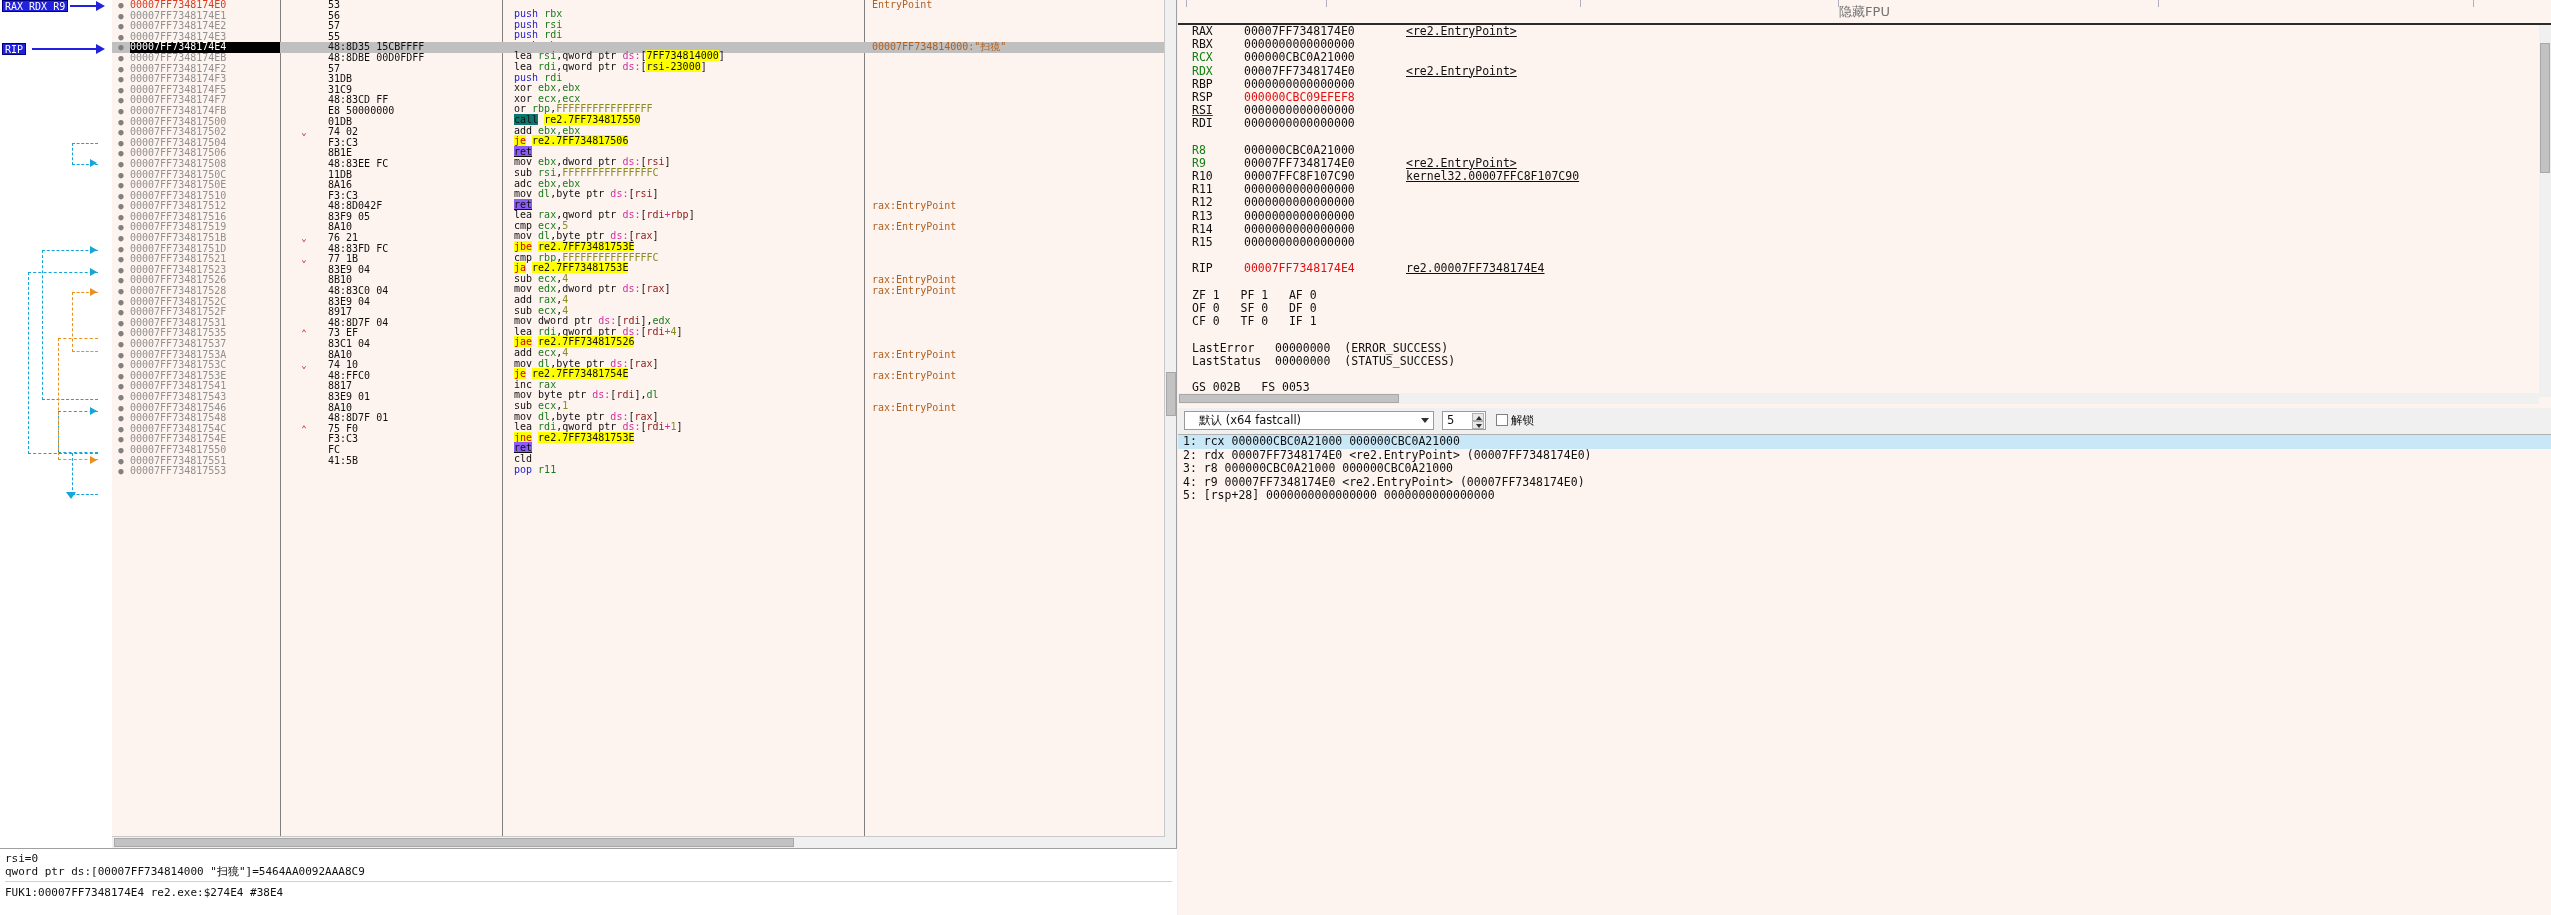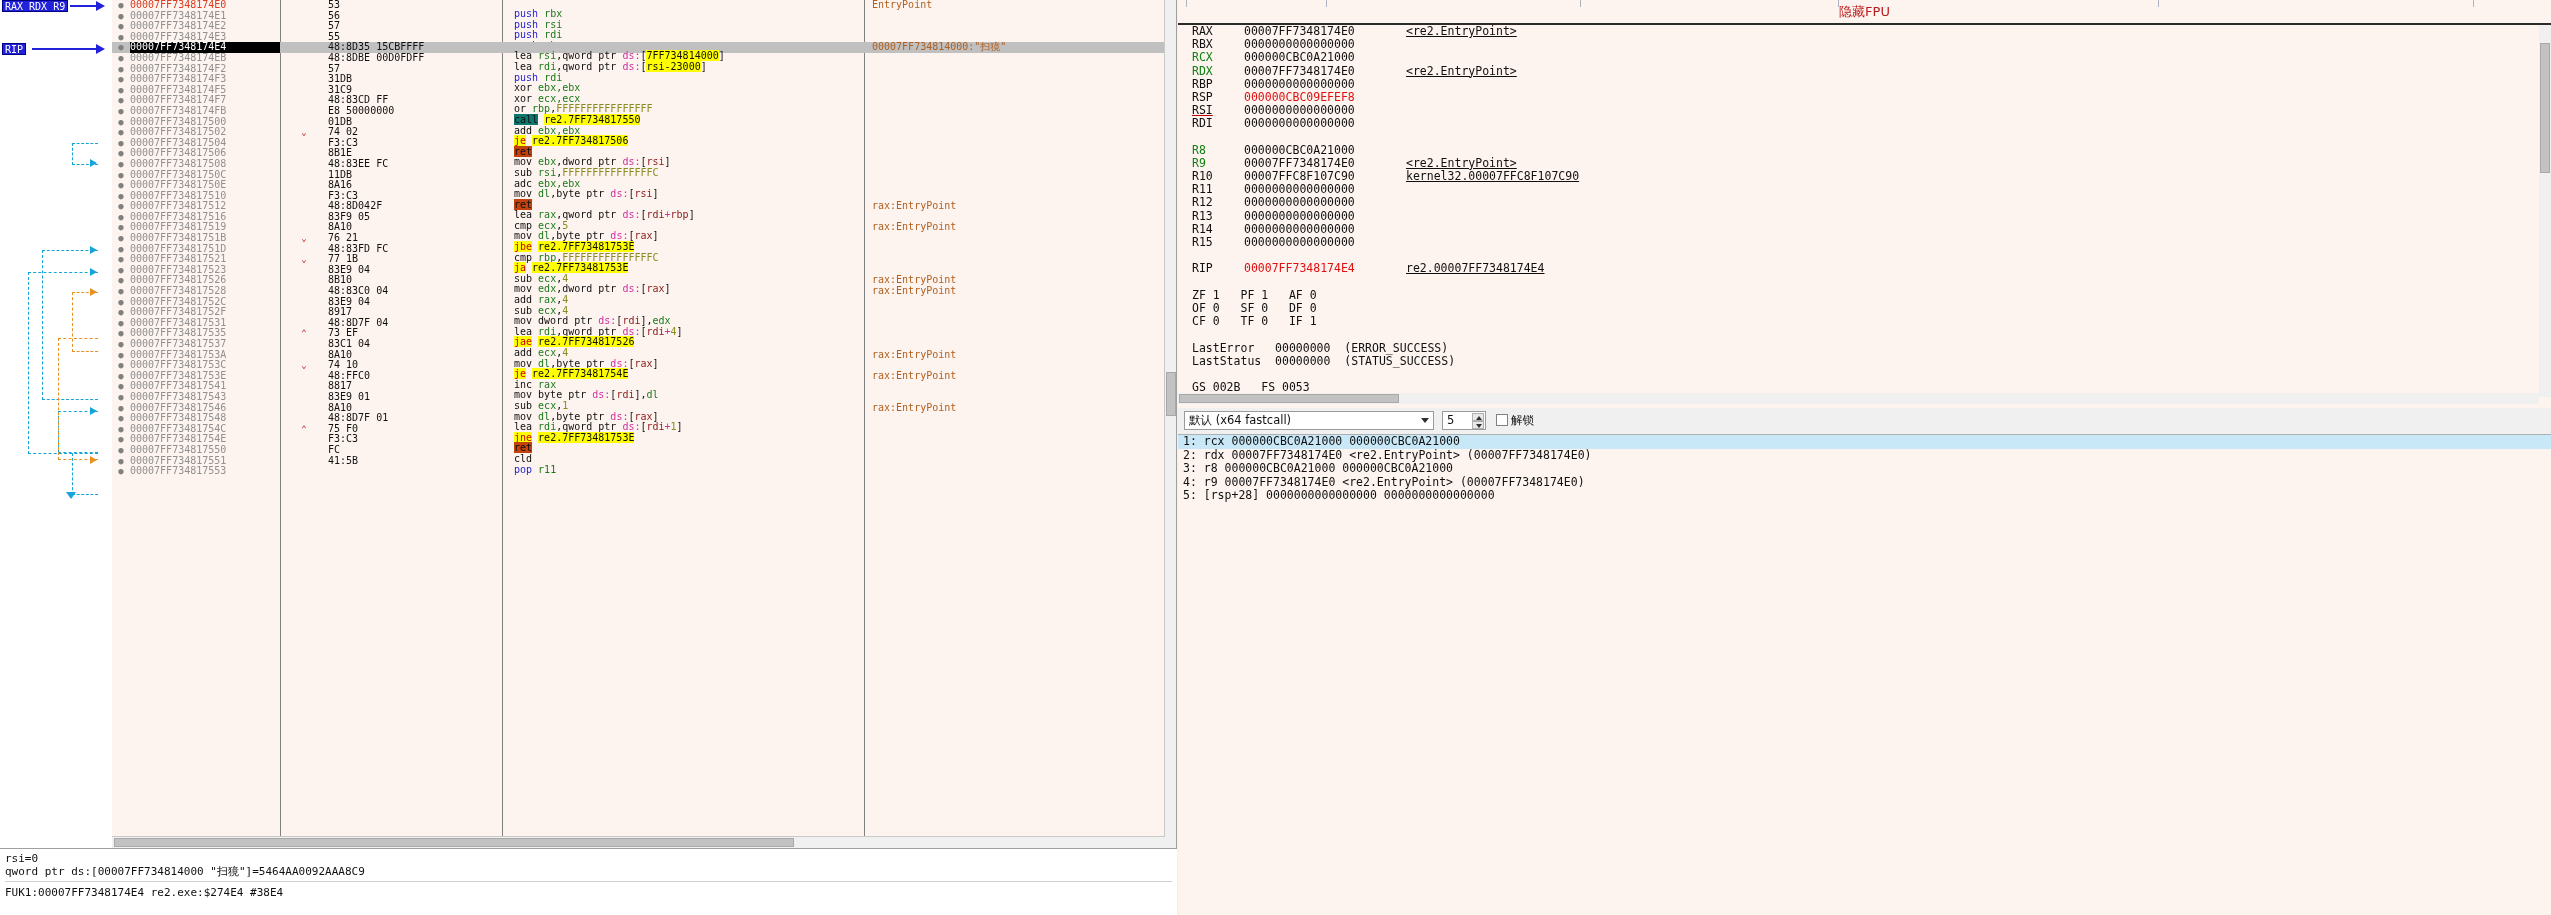--- a/index.html
+++ b/index.html
@@ -62,21 +62,21 @@
 
   
   .t-push  { color:#1f1fd0; }
   .t-reg   { color:#1a7a1a; }
   .t-kw    { color:#101010; }
   .t-seg   { color:#d030a0; }
   .t-mem   { color:#8b2020; }
   .t-num   { color:#8a8a20; }
   .t-jmp   { color:#d00000; background:#ffff00; }
   .t-call  { color:#101010; background:#0f766e; }
-  .t-ret   { color:#101010; background:#c2410c; }
+  .t-ret   { color:#101010; background:#8b5cf6;text-decoration:underline; }
   .t-hl    { background:#ffff00; color:#101010; }
   .t-plus  { color:#d030a0; }
 
   
   .reglabel {
     position:absolute;
     background:#2222dd;
     color:#ffffff;
     font-size:10px;
     font-family:"DejaVu Sans Mono", monospace;
@@ -140,21 +140,21 @@
   }
   #reg-title {
     position:absolute; left:0; top:0;
     width:1373px; height:24px;
     background:#fdf3ef;
     border-bottom:1px solid #7a7a9a;
     text-align:center;
     line-height:24px;
     font-family:"DejaVu Sans", sans-serif;
     font-size:13px;
-    color:#b91c1c;
+    color:#737373;
   }
   #reg-tabsep {
     position:absolute; left:0; top:23px; width:1373px; height:2px; background:#2b2b2b;
   }
   
   .titlediv { position:absolute; top:0; width:1px; height:7px; background:#b0b0c0; }
 
   #reg-body {
     position:absolute; left:0; top:25px;
     width:1373px; height:372px;
@@ -198,21 +198,21 @@
   #cc-bar {
     position:absolute; left:0; top:408px;
     width:1373px; height:26px;
     background:#f0f0f0;
   }
   #cc-select {
     position:absolute; left:6px; top:3px;
     width:250px; height:19px;
     background:#ffffff; border:1px solid #9a9a9a;
     font-family:"DejaVu Sans", sans-serif; font-size:11.5px;
-    line-height:17px; padding-left:4px; color:#101010;
+    line-height:17px; padding-left:14px; color:#101010;
   }
   #cc-caret {
     position:absolute; right:4px; top:6px;
     width:0;height:0;border-left:4px solid transparent;border-right:4px solid transparent;border-top:5px solid #303030;
   }
   #cc-spin {
     position:absolute; left:264px; top:3px;
     width:44px; height:19px;
     background:#ffffff; border:1px solid #9a9a9a;
     font-family:"DejaVu Sans", sans-serif; font-size:11.5px;

